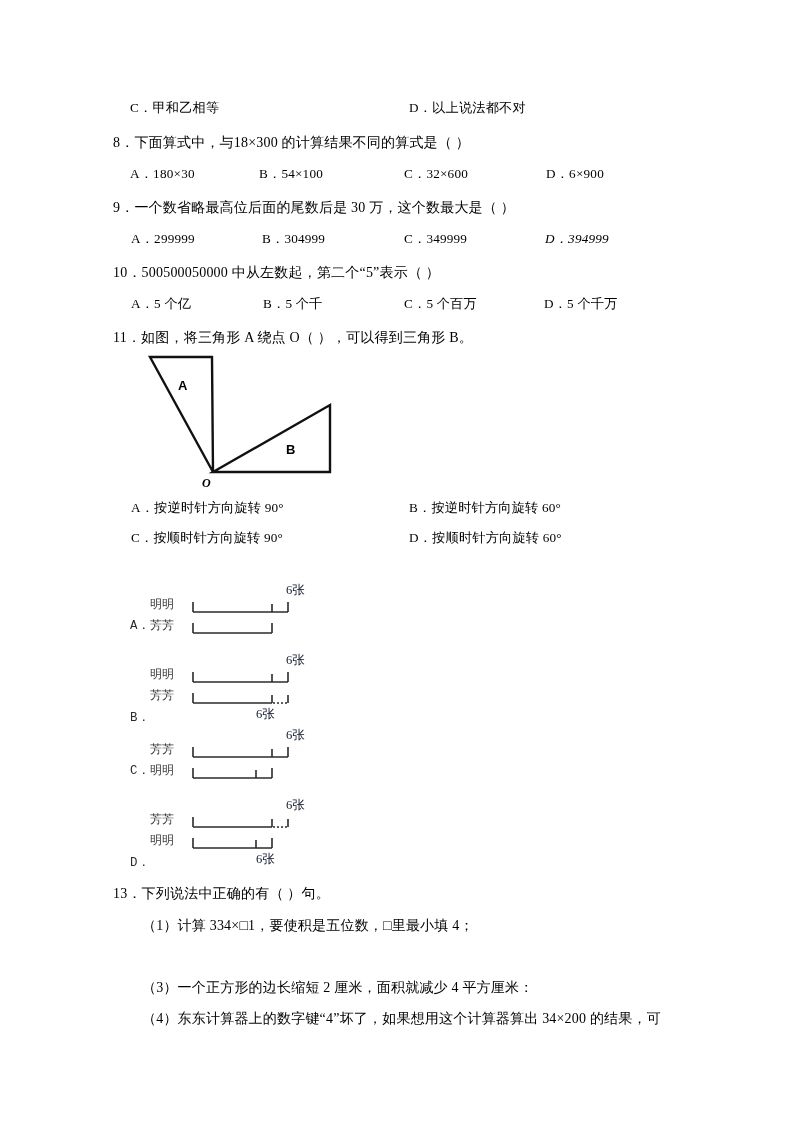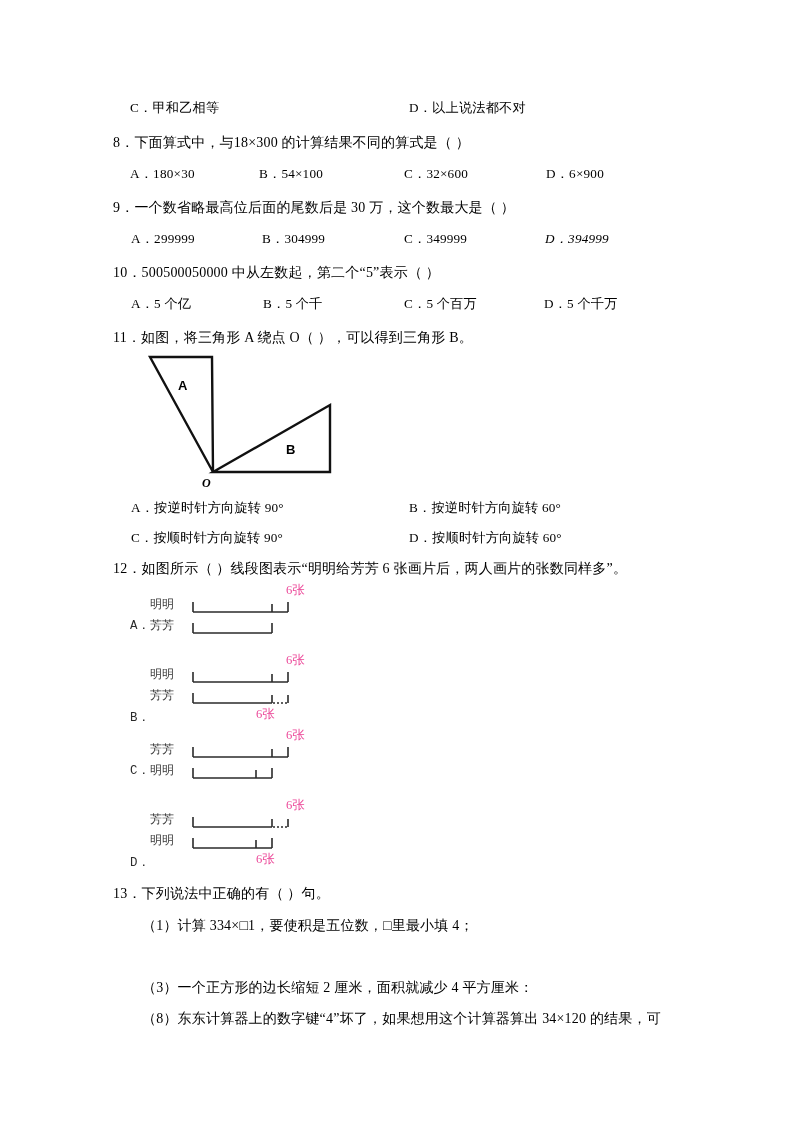--- a/index.html
+++ b/index.html
@@ -47,21 +47,21 @@
 
   .rowname {
     position: absolute;
     font-size: 12px;
     color: #3a3a3a;
     font-family: "Liberation Serif", serif;
   }
   .seglabel {
     position: absolute;
     font-size: 12.6px;
-    color: #ec4899;
+    color: #0f172a;
     font-family: "Liberation Serif", serif;
   }
   .optletter {
     position: absolute;
     font-family: "Liberation Mono", "DejaVu Sans Mono", monospace;
     font-size: 12.4px;
     color: #2a2a2a;
   }
 </style>
 </head>
@@ -102,21 +102,20 @@
       <text x="146" y="104" font-family="Liberation Sans, sans-serif" font-size="13" font-weight="bold" fill="#000">B</text>
       <text x="62" y="137" font-family="Liberation Serif, serif" font-size="12" font-style="italic" font-weight="bold" fill="#000">O</text>
     </svg>
   </div>
 
   <div class="line opt" style="left:131px; top:500px;">A．按逆时针方向旋转 90°</div>
   <div class="line opt" style="left:409px; top:500px;">B．按逆时针方向旋转 60°</div>
   <div class="line opt" style="left:131px; top:530px;">C．按顺时针方向旋转 90°</div>
   <div class="line opt" style="left:409px; top:530px;">D．按顺时针方向旋转 60°</div>
 
-  <div class="line qline" style="left:113px; top:561px;">12．如图所示（      ）线段图表示“明明给芳芳 6 张画片后，两人画片的张数同样多”。</div>
 
   <div class="segblock" style="left:150px; top:596px; width:200px; height:50px;">
     <span class="rowname" style="left:0px; top:0px;">明明</span>
     <span class="rowname" style="left:0px; top:21px;">芳芳</span>
     <span class="seglabel" style="left:136px; top:-14px;">6张</span>
     <svg style="position:absolute; left:42px; top:2px;" width="140" height="46" viewBox="0 0 140 46">
       <path d="M1,4 L1,14 M1,14 L96,14 M96,14 L96,4 M80,14 L80,6" stroke="#2b2b2b" stroke-width="1.6" fill="none"></path>
       <path d="M1,25 L1,35 M1,35 L80,35 M80,35 L80,25" stroke="#2b2b2b" stroke-width="1.6" fill="none"></path>
     </svg>
   </div>
@@ -155,15 +154,15 @@
       <path d="M1,4 L1,14 M1,14 L80,14 M80,14 L80,6 M96,14 L96,6" stroke="#2b2b2b" stroke-width="1.6" fill="none"></path>
       <path d="M81,14 L95,14" stroke="#2b2b2b" stroke-width="1.6" fill="none" stroke-dasharray="2,2"></path>
       <path d="M1,25 L1,35 M1,35 L80,35 M80,35 L80,25 M64,35 L64,27" stroke="#2b2b2b" stroke-width="1.6" fill="none"></path>
     </svg>
   </div>
   <span class="optletter" style="left:130px; top:854px;">D．</span>
 
   <div class="line qline" style="left:113px; top:886px;">13．下列说法中正确的有（      ）句。</div>
   <div class="line qline" style="left:142px; top:918px;">（1）计算 334×□1，要使积是五位数，□里最小填 4；</div>
   <div class="line qline" style="left:142px; top:980px;">（3）一个正方形的边长缩短 2 厘米，面积就减少 4 平方厘米：</div>
-  <div class="line qline" style="left:142px; top:1011px;">（8）东东计算器上的数字键“4”坏了，如果想用这个计算器算出 34×120 的结果，可</div>
+  <div class="line qline" style="left:142px; top:1011px;">（4）东东计算器上的数字键“4”坏了，如果想用这个计算器算出 34×200 的结果，可</div>
 
 </div>
 
 </body></html>

